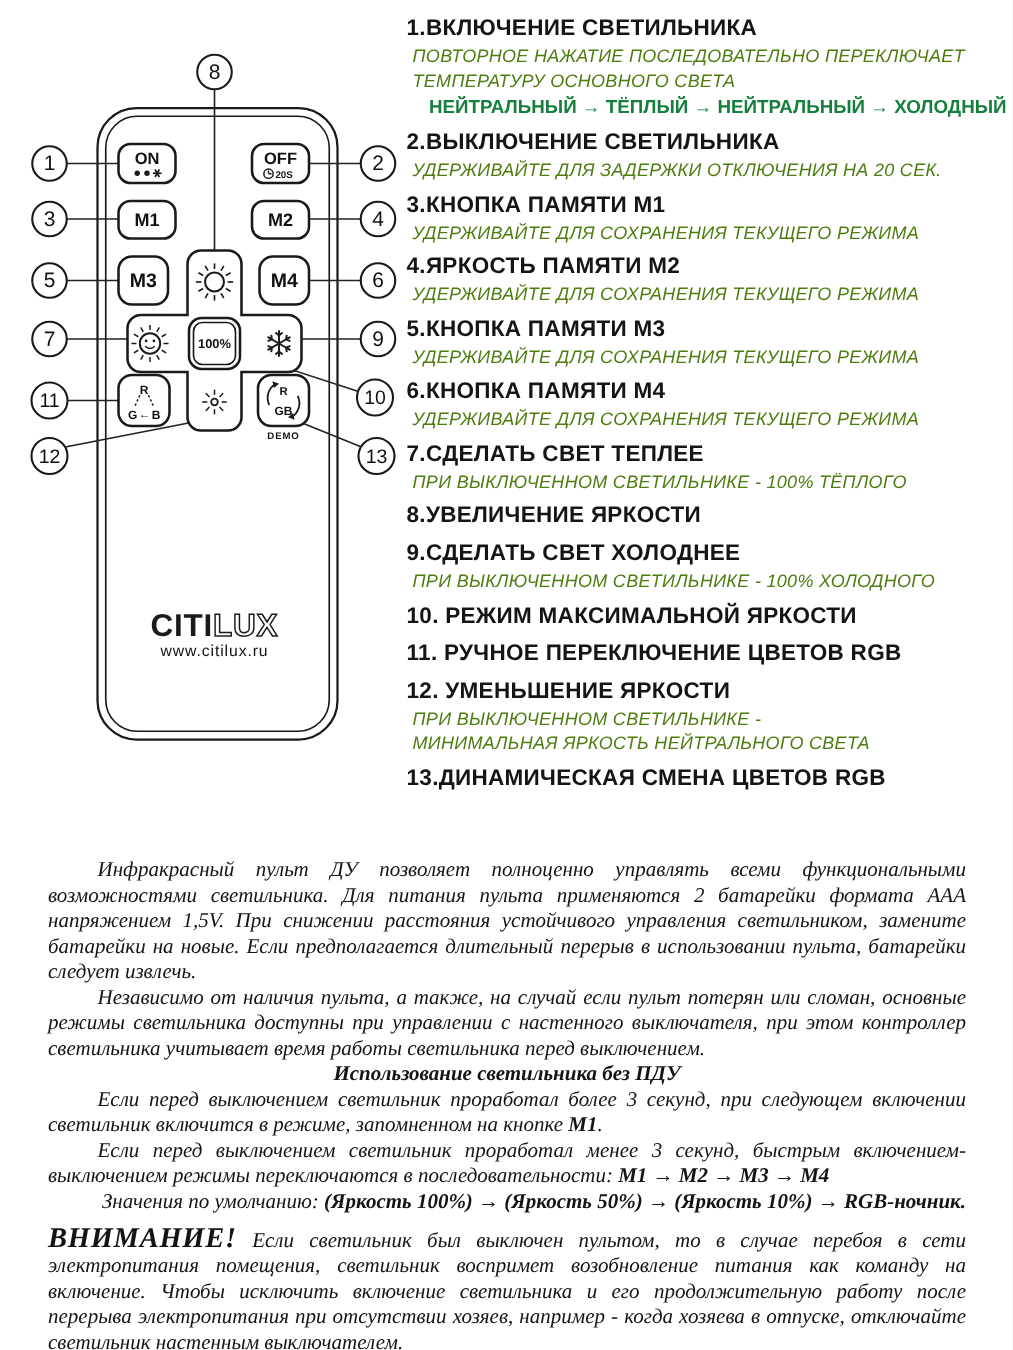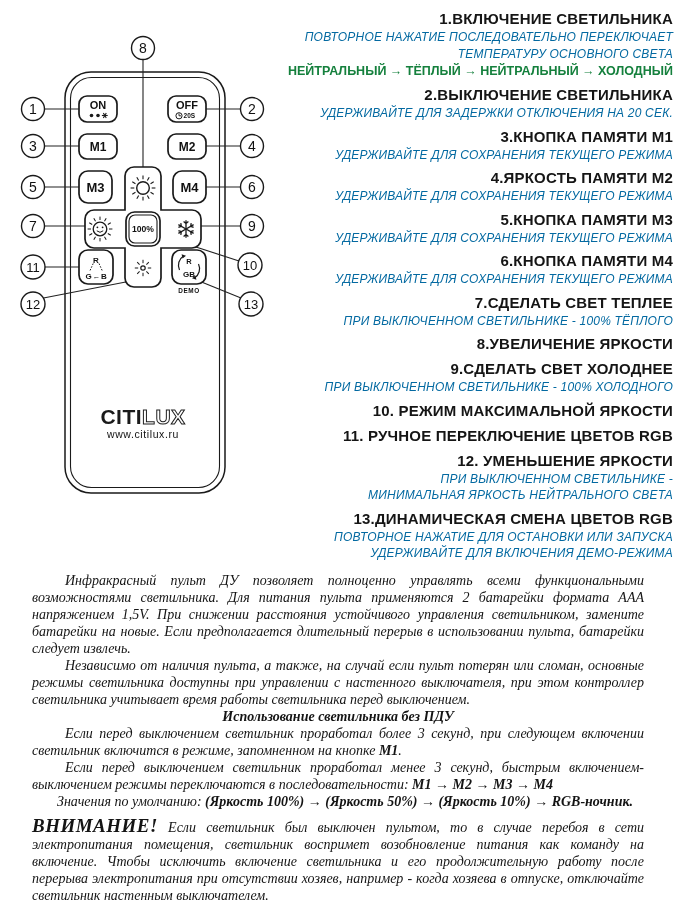--- a/index.html
+++ b/index.html
@@ -3,32 +3,32 @@
 <meta charset="utf-8">
 <style>
   html,body{margin:0;padding:0;background:#f4f4f4;}
   .page{position:relative;width:675px;height:900px;background:#ffffff;overflow:hidden;
         font-family:"Liberation Sans",sans-serif;color:#111;}
   
   .remote-wrap{position:absolute;left:0;top:0;width:270px;height:562px;}
   svg text{font-family:"Liberation Sans",sans-serif;fill:#111;}
   
   .fn-list{position:absolute;left:271px;top:8px;width:402px;}
-  .fn-item{margin-bottom:4px;text-align:right;}
+  .fn-item{margin-bottom:4px;}
   .fn-title{font-weight:bold;font-size:15px;line-height:21px;letter-spacing:.2px;color:#151515;}
-  .fn-sub{font-style:italic;font-size:12px;line-height:16.5px;margin-left:15px;
-          letter-spacing:.2px;white-space:pre-line;color:#0369a1;}
+  .fn-sub{font-style:italic;font-size:12px;line-height:16.5px;margin-left:4px;
+          letter-spacing:.2px;white-space:pre-line;color:#4d7c0f;}
   .fn-bold{font-weight:bold;font-size:12.5px;line-height:18px;margin-left:15px;color:#15803d;}
   .fn-sub:empty,.fn-bold:empty{display:none;}
   
   .body-text{position:absolute;left:32px;top:572px;width:612px;
              font-family:"Liberation Serif",serif;font-size:14px;line-height:17px;color:#141414;font-style:italic;}
   .bt{margin:0;text-align:justify;}
   .indent{text-indent:33px;}
-  .small-indent{text-indent:14px;text-align:center;}
+  .small-indent{text-indent:14px;text-align:right;}
   .center-bold{text-align:center;font-weight:bold;text-indent:0;}
   .attention{margin-top:7px;}
   .attn{font-size:19px;font-weight:bold;letter-spacing:.5px;}
 </style>
 </head>
 <body>
 
 <div class="page">
 
   <div class="remote-wrap">
@@ -300,22 +300,20 @@
       <div class="fn-title"><span>11. </span><span>РУЧНОЕ ПЕРЕКЛЮЧЕНИЕ ЦВЕТОВ RGB</span></div>
 
     </div>
     <div class="fn-item">
       <div class="fn-title"><span>12. </span><span>УМЕНЬШЕНИЕ ЯРКОСТИ</span></div>
       <div class="fn-sub">ПРИ ВЫКЛЮЧЕННОМ СВЕТИЛЬНИКЕ -
 МИНИМАЛЬНАЯ ЯРКОСТЬ НЕЙТРАЛЬНОГО СВЕТА</div>
     </div>
     <div class="fn-item">
       <div class="fn-title"><span>13.</span><span>ДИНАМИЧЕСКАЯ СМЕНА ЦВЕТОВ RGB</span></div>
-      <div class="fn-sub">ПОВТОРНОЕ НАЖАТИЕ ДЛЯ ОСТАНОВКИ ИЛИ ЗАПУСКА
-УДЕРЖИВАЙТЕ ДЛЯ ВКЛЮЧЕНИЯ ДЕМО-РЕЖИМА</div>
     </div>
   </div>
 
   <div class="body-text">
     <p class="bt indent"><span>Инфракрасный пульт ДУ позволяет полноценно управлять всеми функциональными возможностями светильника. Для питания пульта применяются 2 батарейки формата ААА напряжением 1,5V. При снижении расстояния устойчивого управления светильником, замените батарейки на новые. Если предполагается длительный перерыв в использовании пульта, батарейки следует извлечь.</span></p>
     <p class="bt indent"><span>Независимо от наличия пульта, а также, на случай если пульт потерян или сломан, основные режимы светильника доступны при управлении с настенного выключателя, при этом контроллер светильника учитывает время работы светильника перед выключением.</span></p>
     <p class="bt center-bold">Использование светильника без ПДУ</p>
     <p class="bt indent"><span>Если перед выключением светильник проработал более 3 секунд, при следующем включении светильник включится в режиме, запомненном на кнопке </span><b>М1</b><span>.</span></p>
     <p class="bt indent"><span>Если перед выключением светильник проработал менее 3 секунд, быстрым включением-выключением режимы переключаются в последовательности: </span><b>М1 → М2 → М3 → М4</b></p>
     <p class="bt small-indent"><span>Значения по умолчанию: </span><b>(Яркость 100%) → (Яркость 50%) → (Яркость 10%) → RGB-ночник.</b></p>

